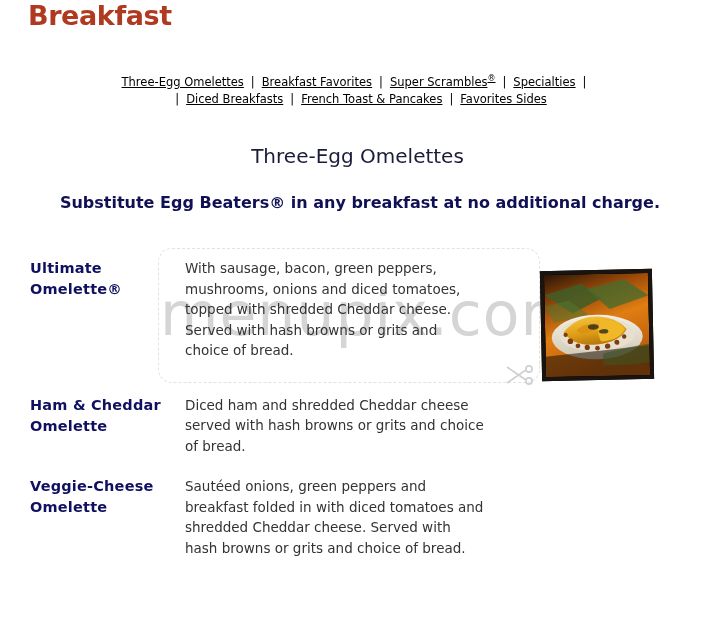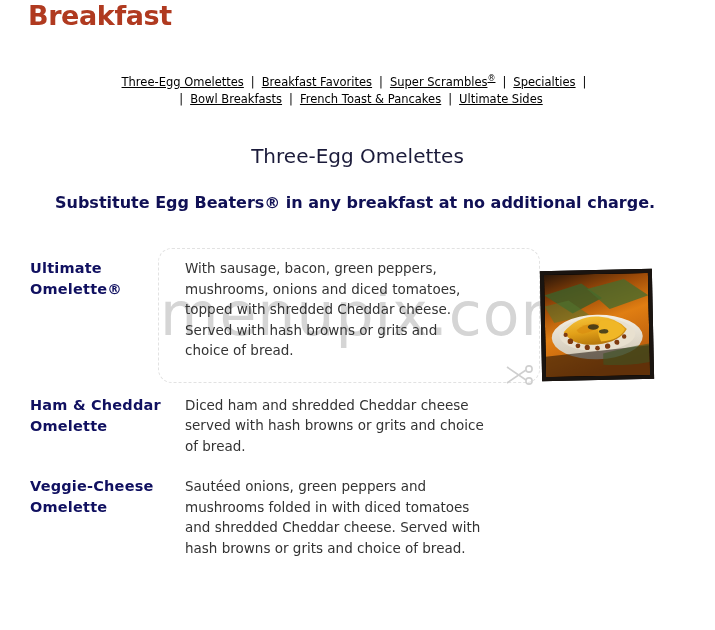--- a/index.html
+++ b/index.html
@@ -73,21 +73,21 @@
     color: #1b1b3a;
     line-height: 26px;
   }
 
   
   .sub-note {
     position: absolute;
     left: 55px;
     top: 190px;
     width: 605px;
-    text-align: left;
+    text-align: right;
     font-family: "DejaVu Sans", "Liberation Sans", sans-serif;
     font-size: 16px;
     font-weight: bold;
     color: #101055;
     line-height: 25px;
   }
 
   
   .menu-list {
     position: absolute;
@@ -188,21 +188,21 @@
 </head>
 <body>
 
 <div class="page-title">Breakfast</div>
 
 <div class="nav">
   <div class="nav-row">
     <span class="nav-link">Three-Egg Omelettes</span><span class="nav-sep">|</span><span class="nav-link">Breakfast Favorites</span><span class="nav-sep">|</span><span class="nav-link">Super Scrambles</span><sup class="reg-sup">®</sup><span class="nav-sep">|</span><span class="nav-link">Specialties</span><span class="nav-sep">|</span>
   </div>
   <div class="nav-row">
-    <span class="nav-sep">|</span><span class="nav-link">Bowl Breakfasts</span><span class="nav-sep">|</span><span class="nav-link">French Toast &amp; Pancakes</span><span class="nav-sep">|</span><span class="nav-link">Ultimate Sides</span>
+    <span class="nav-sep">|</span><span class="nav-link">Diced Breakfasts</span><span class="nav-sep">|</span><span class="nav-link">French Toast &amp; Pancakes</span><span class="nav-sep">|</span><span class="nav-link">Favorites Sides</span>
   </div>
 </div>
 
 <div class="section-heading">Three-Egg Omelettes</div>
 
 <div class="sub-note">Substitute Egg Beaters® in any breakfast at no additional charge.</div>
 
 <div class="coupon-box"></div>
 
 <div class="scissors-icon">
@@ -274,17 +274,17 @@
   </div>
 
   <div class="menu-item" style="margin-top:34px;">
     <div class="item-name">Ham &amp; Cheddar Omelette</div>
     <div class="item-desc">Diced ham and shredded Cheddar cheese served with hash browns or grits and choice of bread.</div>
     <div class="item-thumb-slot"></div>
   </div>
 
   <div class="menu-item" style="">
     <div class="item-name">Veggie-Cheese Omelette</div>
-    <div class="item-desc">Sautéed onions, green peppers and mushrooms folded in with diced tomatoes and shredded Cheddar cheese.  Served with hash browns or grits and choice of bread.</div>
+    <div class="item-desc">Sautéed onions, green peppers and breakfast folded in with diced tomatoes and shredded Cheddar cheese.  Served with hash browns or grits and choice of bread.</div>
     <div class="item-thumb-slot"></div>
   </div>
 
 </div>
 
 </body></html>

